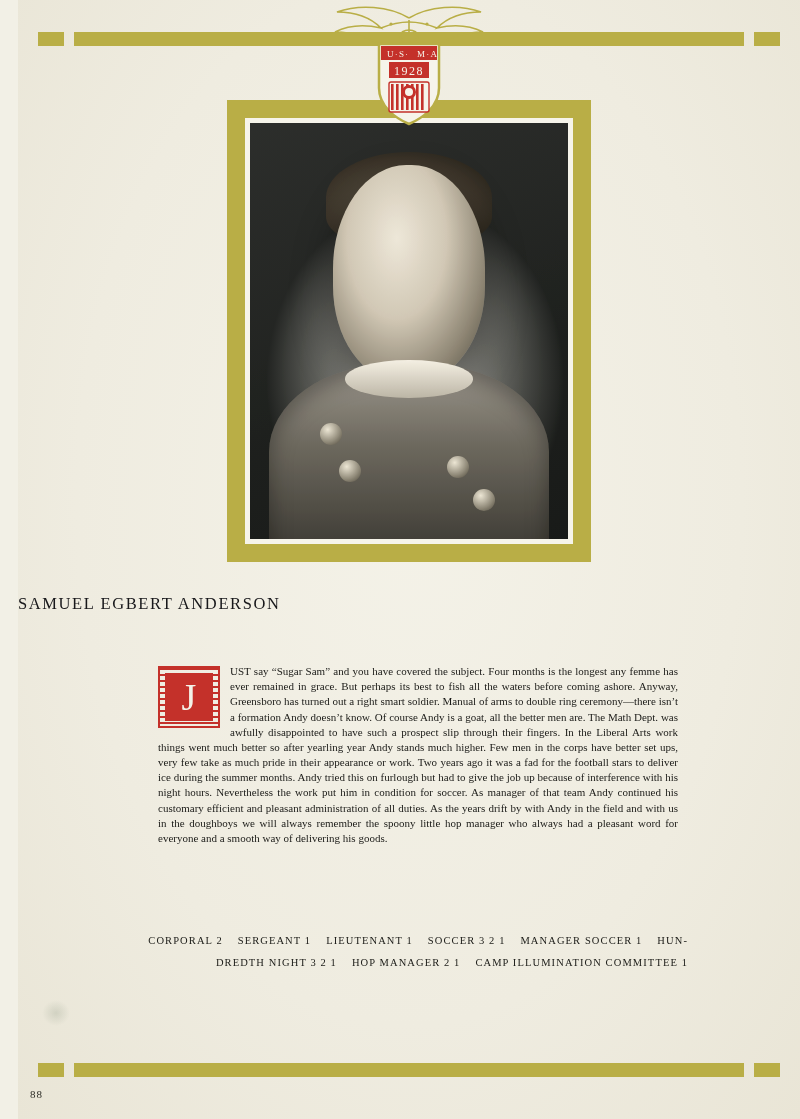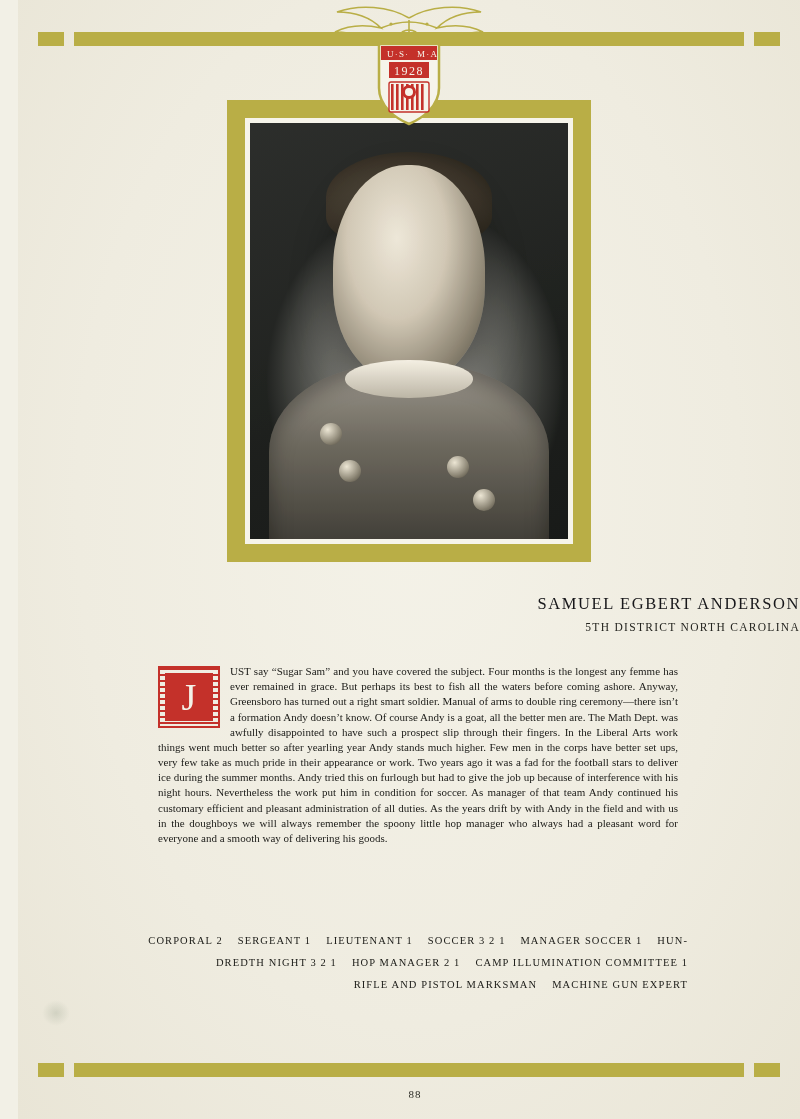--- a/index.html
+++ b/index.html
@@ -137,21 +137,21 @@
     border-radius: 50%;
     background: radial-gradient(circle at 35% 30%, #e7e1d0, #8e8878 60%, #4d483c 100%);
   }
 
   
   .name-block {
     position: absolute;
     top: 594px;
     left: 0;
     right: 0;
-    text-align: right;
+    text-align: left;
   }
   .cadet-name {
     font-size: 16.5px;
     letter-spacing: 1.6px;
     font-variant: small-caps;
     text-transform: uppercase;
     color: #17171a;
   }
   .district,
   .hometown {
@@ -219,21 +219,21 @@
     text-transform: uppercase;
     line-height: 2.1;
     color: #20201c;
   }
   .activities span { white-space: nowrap; }
 
   .folio {
     position: absolute;
     top: 1088px;
     left: 12px; right: 0;
-    text-align: center;
+    text-align: left;
     font-size: 11px;
     color: #2a2a24;
     letter-spacing: 1px;
   }
 
   .corner-smudge {
     position: absolute;
     left: 24px;
     top: 1000px;
     width: 28px;
@@ -301,21 +301,20 @@
         <div class="btn" style="left:22%;top:72%;"></div>
         <div class="btn" style="left:28%;top:81%;"></div>
         <div class="btn" style="left:62%;top:80%;"></div>
         <div class="btn" style="left:70%;top:88%;"></div>
       </div>
     </div>
   </div>
 
   <div class="name-block">
     <div class="cadet-name">SAMUEL EGBERT ANDERSON</div>
-    <div class="district">5th District North Carolina</div>
   </div>
 
   <div class="body-wrap">
     <div class="dropcap">
       <div class="ornament"></div>
       <div class="inner">
         <span class="letter">J</span>
       </div>
     </div>
     <div class="bio">UST say “Sugar Sam” and you have covered the subject. Four months is the longest any femme has ever remained in grace. But perhaps its best to fish all the waters before coming ashore. Anyway, Greensboro has turned out a right smart soldier. Manual of arms to double ring ceremony—there isn’t a formation Andy doesn’t know. Of course Andy is a goat, all the better men are. The Math Dept. was awfully disappointed to have such a prospect slip through their fingers. In the Liberal Arts work things went much better so after yearling year Andy stands much higher. Few men in the corps have better set ups, very few take as much pride in their appearance or work. Two years ago it was a fad for the football stars to deliver ice during the summer months. Andy tried this on furlough but had to give the job up because of interference with his night hours. Nevertheless the work put him in condition for soccer. As manager of that team Andy continued his customary efficient and pleasant administration of all duties. As the years drift by with Andy in the field and with us in the doughboys we will always remember the spoony little hop manager who always had a pleasant word for everyone and a smooth way of delivering his goods.</div>
@@ -328,24 +327,20 @@
       <span>Lieutenant 1</span>&nbsp;&nbsp;&nbsp;
       <span>Soccer 3 2 1</span>&nbsp;&nbsp;&nbsp;
       <span>Manager Soccer 1</span>&nbsp;&nbsp;&nbsp;
       <span>Hun-</span>
     </div>
     <div>
       <span>dredth Night 3 2 1</span>&nbsp;&nbsp;&nbsp;
       <span>Hop Manager 2 1</span>&nbsp;&nbsp;&nbsp;
       <span>Camp Illumination Committee 1</span>
     </div>
-    <div>
-      <span>Rifle and Pistol Marksman</span>&nbsp;&nbsp;&nbsp;
-      <span>Machine Gun Expert</span>
-    </div>
   </div>
 
   <div class="corner-smudge"></div>
 
   <div class="rule bottom">
     <div class="cap"></div>
     <div class="bar"></div>
     <div class="cap"></div>
   </div>
 

